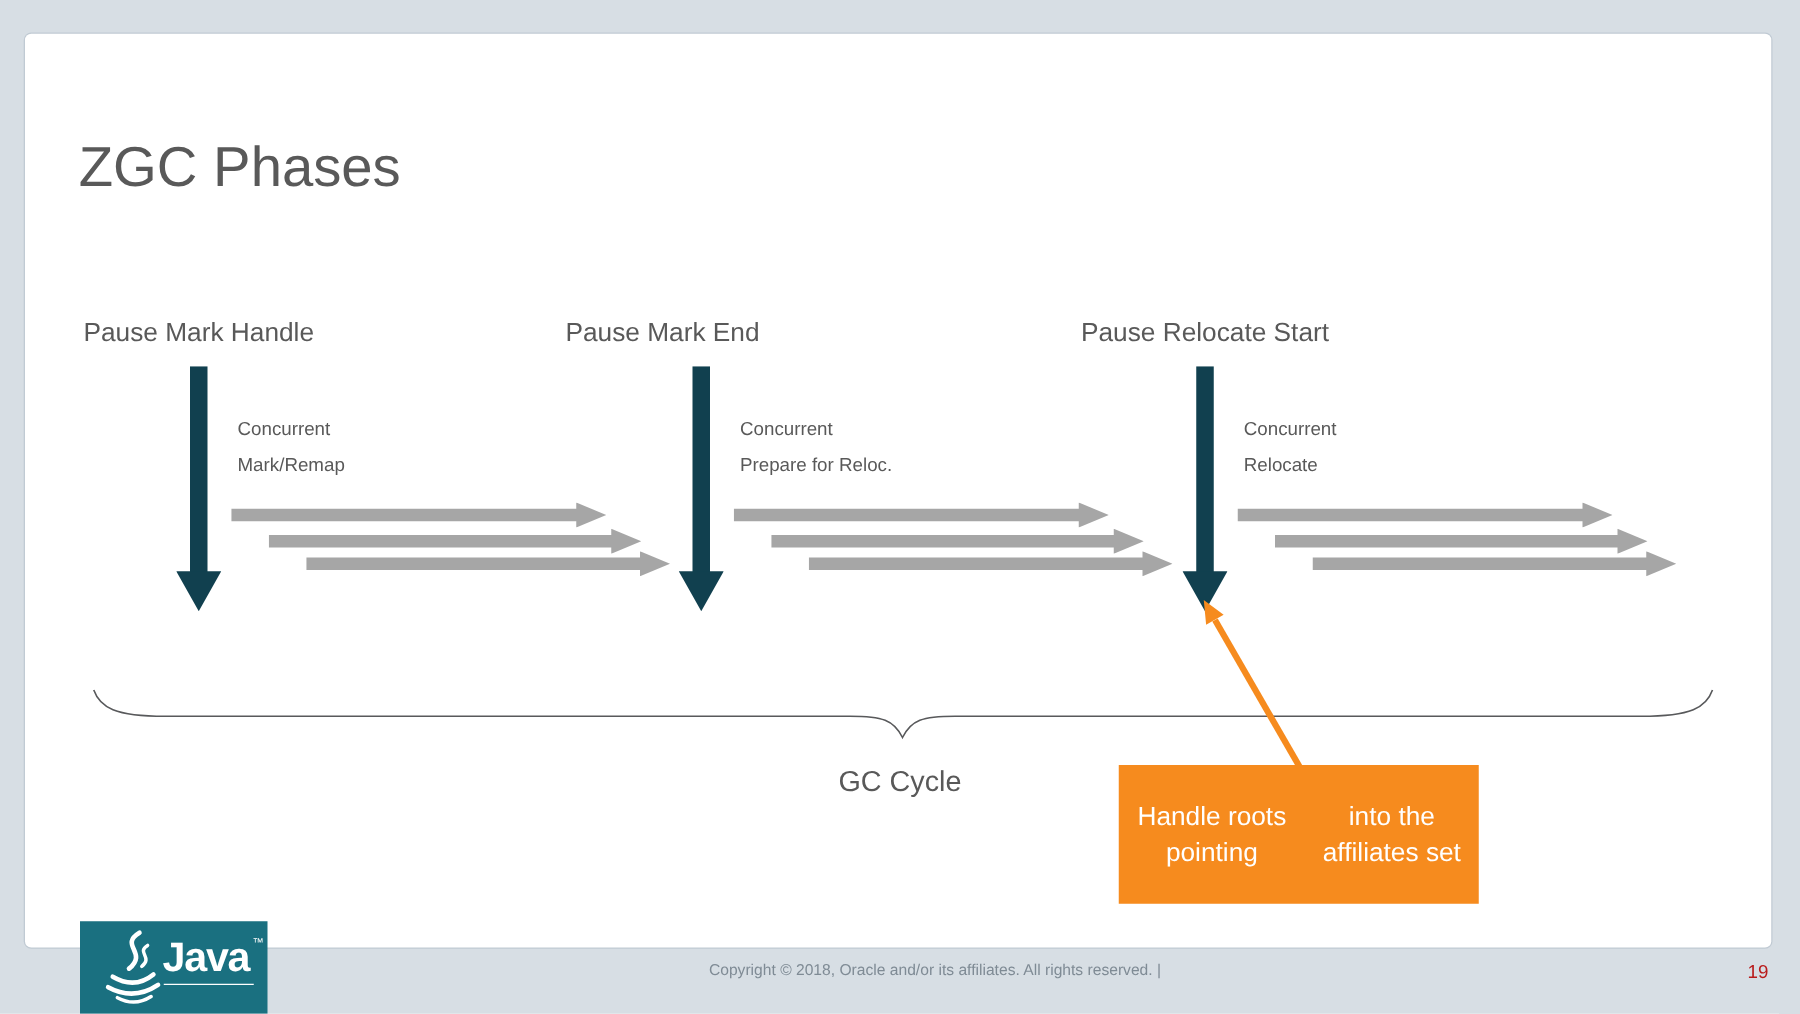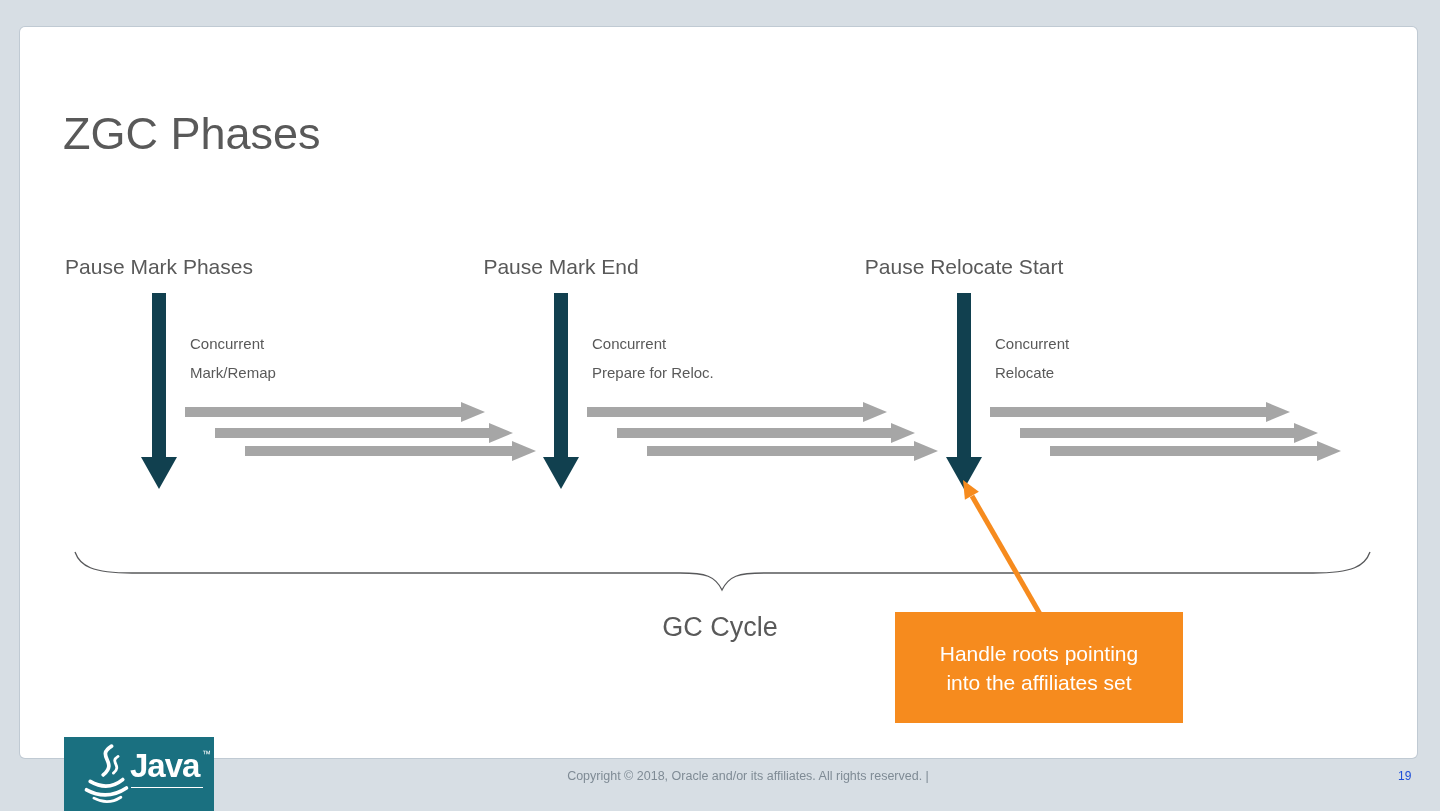--- a/index.html
+++ b/index.html
@@ -25,36 +25,36 @@
   }
   .teal-arrow { position:absolute; top:293px; width:36px; height:196px; }
   .conc-label {
     position:absolute; top:329px; font-size:15px; line-height:29px; color:#595959;
     white-space:nowrap;
   }
   .gray-arrow { position:absolute; height:20px; }
   .brace-wrap { position:absolute; left:70px; top:545px; width:1305px; height:52px; }
   .gc-cycle {
     position:absolute; left:720px; top:612px; transform:translateX(-50%);
-    font-size:27px; color:#595959;
+    font-size:23px; color:#595959;
   }
   .callout {
     position:absolute; left:895px; top:612px; width:288px; height:111px;
     background:#f68b1e; color:#ffffff; font-size:21px; line-height:29px;
-    display:flex; flex-direction:column; align-items:center; justify-content:center;
+    display:flex; flex-direction:row; align-items:center; justify-content:center;
     text-align:center; z-index:4;
   }
   .orange-arrow { position:absolute; left:940px; top:474px; width:120px; height:145px; z-index:5; }
   .footer-copyright {
     position:absolute; left:56px; top:769px; width:1384px; text-align:center;
     font-size:12.5px; color:#7f8b95;
   }
   .page-number {
     position:absolute; left:1398px; top:769px; width:30px;
-    font-size:12px; color:#1d4ed8;
+    font-size:15px; color:#b91c1c;
   }
   .java-box {
     position:absolute; left:64px; top:737px; width:150px; height:74px;
     background:#1a7080; z-index:6; color:#fff;
   }
   .java-icon { position:absolute; left:16px; top:6px; width:52px; height:62px; }
   .java-word {
     position:absolute; left:66px; top:10px; font-size:33px; font-weight:700;
     color:#fff; letter-spacing:-1px;
   }
@@ -65,21 +65,21 @@
     letter-spacing:2.5px; color:#fff;margin-top:28px;
   }
 </style>
 </head>
 <body>
 
 <div class="slide"></div>
 
 <div class="title">ZGC Phases</div>
 
-<div class="pause-label" style="left:159px;">Pause Mark Phases</div>
+<div class="pause-label" style="left:159px;">Pause Mark Handle</div>
 <svg class="teal-arrow" style="left:141px;" viewBox="0 0 36 196">
   <rect x="11" y="0" width="14" height="165" fill="#11404f"></rect>
   <polygon points="0,164 36,164 18,196" fill="#11404f"></polygon>
 </svg>
 <div class="conc-label" style="left:190px;">
   <div>Concurrent</div>
   <div>Mark/Remap</div>
 </div>
 <svg class="gray-arrow" style="left:185px;top:402px;width:300px;" viewBox="0 0 300 20">
   <rect x="0" y="5" width="278" height="10" fill="#a6a6a6"></rect>
@@ -87,21 +87,21 @@
 </svg>
 <svg class="gray-arrow" style="left:215px;top:423px;width:298px;" viewBox="0 0 298 20">
   <rect x="0" y="5" width="276" height="10" fill="#a6a6a6"></rect>
     <polygon points="274,0 298,10 274,20" fill="#a6a6a6"></polygon>
 </svg>
 <svg class="gray-arrow" style="left:245px;top:441px;width:291px;" viewBox="0 0 291 20">
   <rect x="0" y="5" width="269" height="10" fill="#a6a6a6"></rect>
     <polygon points="267,0 291,10 267,20" fill="#a6a6a6"></polygon>
 </svg>
 
-<div class="pause-label" style="left:561px;">Pause Mark End</div>
+<div class="pause-label" style="left:530px;">Pause Mark End</div>
 <svg class="teal-arrow" style="left:543px;" viewBox="0 0 36 196">
   <rect x="11" y="0" width="14" height="165" fill="#11404f"></rect>
   <polygon points="0,164 36,164 18,196" fill="#11404f"></polygon>
 </svg>
 <div class="conc-label" style="left:592px;">
   <div>Concurrent</div>
   <div>Prepare for Reloc.</div>
 </div>
 <svg class="gray-arrow" style="left:587px;top:402px;width:300px;" viewBox="0 0 300 20">
   <rect x="0" y="5" width="278" height="10" fill="#a6a6a6"></rect>

